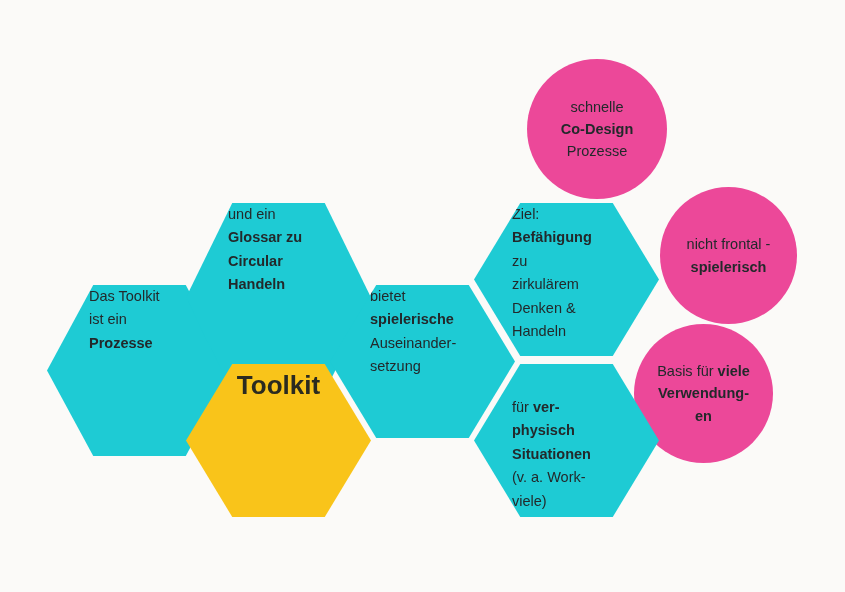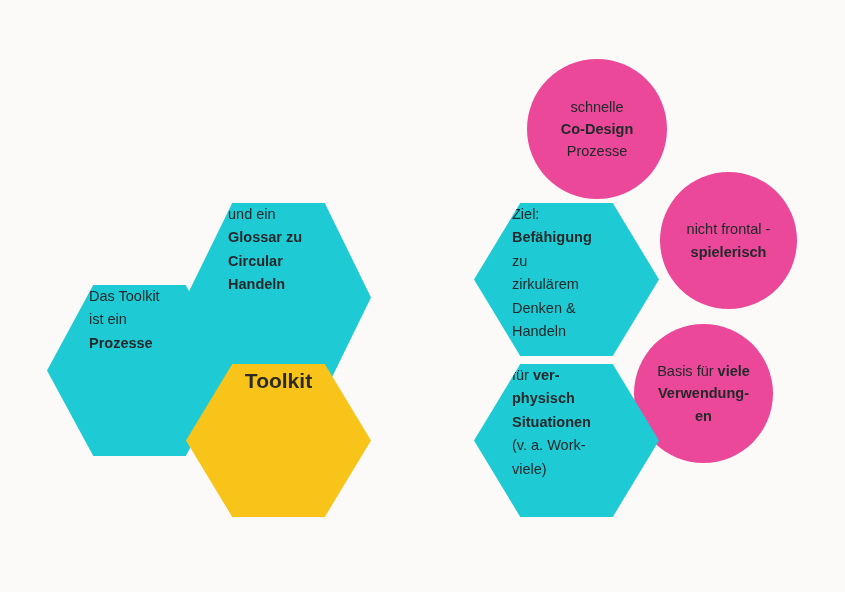--- a/index.html
+++ b/index.html
@@ -53,21 +53,21 @@
   .hex.yellow { background: #f9c41a; }
   .hex .txt {
     color: #23292b;
     font-size: 14.5px;
     line-height: 1.62;
     text-align: left;
   }
   .hex.center-label .txt {
     width: 100%;
     text-align: center;
-    font-size: 21px;
+    font-size: 26px;
     font-weight: bold;
     color: #2b2b20;
   }
 
   b, strong { font-weight: bold; }
   .reg { font-weight: normal; }
 </style>
 </head>
 <body>
 
@@ -75,21 +75,21 @@
 
 
   <div class="bubble" style="left:527px; top:59px; width:140px; height:140px;">
     <div class="txt">
       <span class="reg">schnelle</span><br>
       <b>Co-Design</b><br>
       <span class="reg">Prozesse</span>
     </div>
   </div>
 
-  <div class="bubble" style="left:660px; top:172px; width:137px; height:137px;">
+  <div class="bubble" style="left:660px; top:187px; width:137px; height:137px;">
     <div class="txt">
       <span class="reg">nicht frontal -</span><br>
       <b>spielerisch</b>
     </div>
   </div>
 
   <div class="bubble" style="left:634px; top:324px; width:139px; height:139px;">
     <div class="txt">
       <span class="reg">Basis für </span><b>viele</b><br>
       <b>Verwendung-</b><br>
@@ -113,34 +113,42 @@
       <b>Handeln</b>
     </div>
   </div>
 
   <div class="hex yellow center-label" style="left:186px; top:364px; width:185px; height:153px;">
     <div class="txt">
       <span>Toolkit</span>
     </div>
   </div>
 
+  <div class="hex teal" style="left:330px; top:285px; width:185px; height:153px;">
+    <div class="txt" style="padding-left:40px;">
+      <span class="reg">bietet</span><br>
+      <b>spielerische</b><br>
+      <span class="reg">Auseinander-</span><br>
+      <span class="reg">setzung</span>
+    </div>
+  </div>
 
   <div class="hex teal" style="left:474px; top:203px; width:185px; height:153px;">
     <div class="txt" style="padding-left:38px;">
       <span class="reg">Ziel:</span><br>
       <b>Befähigung</b><br>
       <span class="reg">zu</span><br>
       <span class="reg">zirkulärem</span><br>
       <span class="reg">Denken &amp;</span><br>
       <span class="reg">Handeln</span>
     </div>
   </div>
 
   <div class="hex teal" style="left:474px; top:364px; width:185px; height:153px;">
-    <div class="txt" style="padding-left:38px;">
+    <div class="txt" style="padding-left:38px;margin-top:32px;">
       <span class="reg">für </span><b>ver-</b><br>
       <b>physisch</b><br>
       <b>Situationen</b><br>
       <span class="reg">(v. a. Work-</span><br>
       <span class="reg">viele)</span>
     </div>
   </div>
 
 </div>
 

